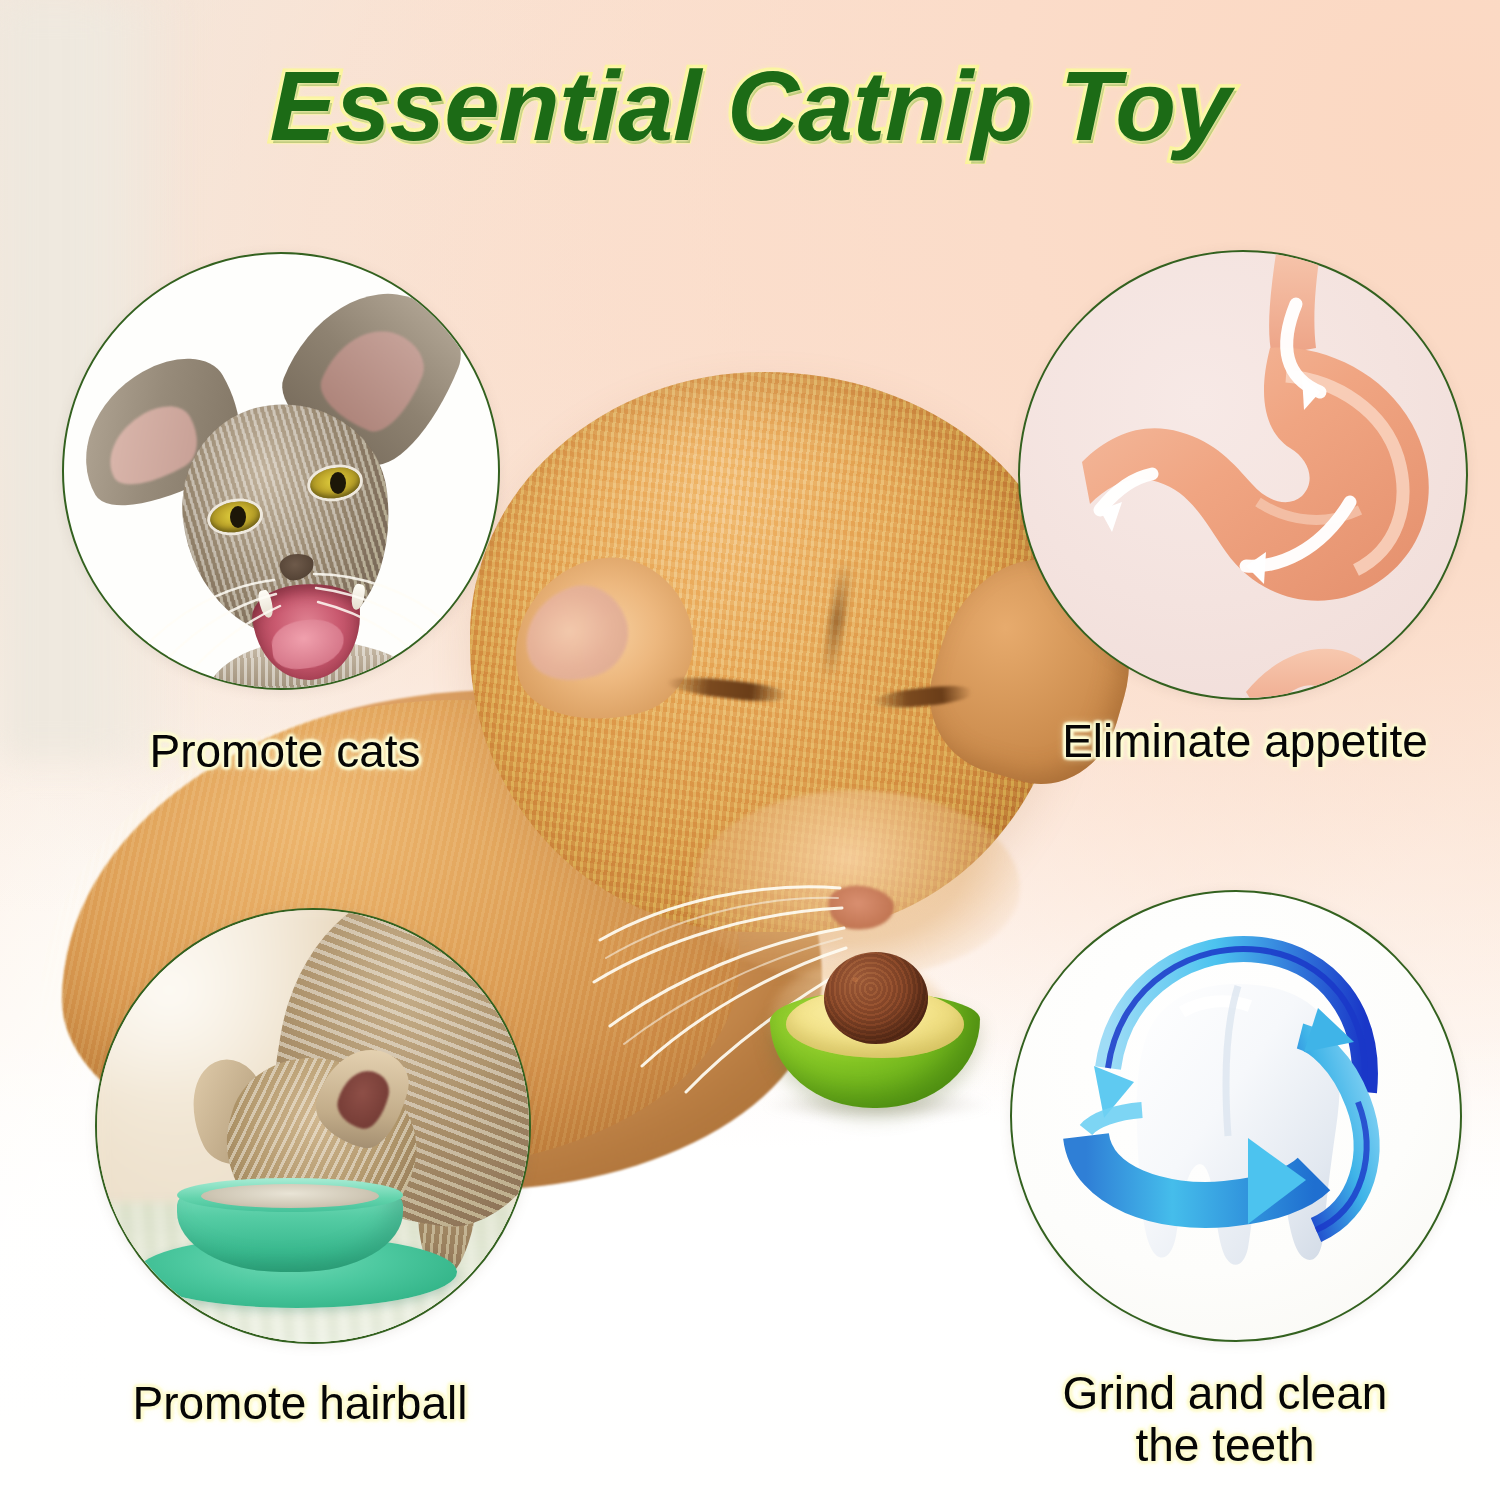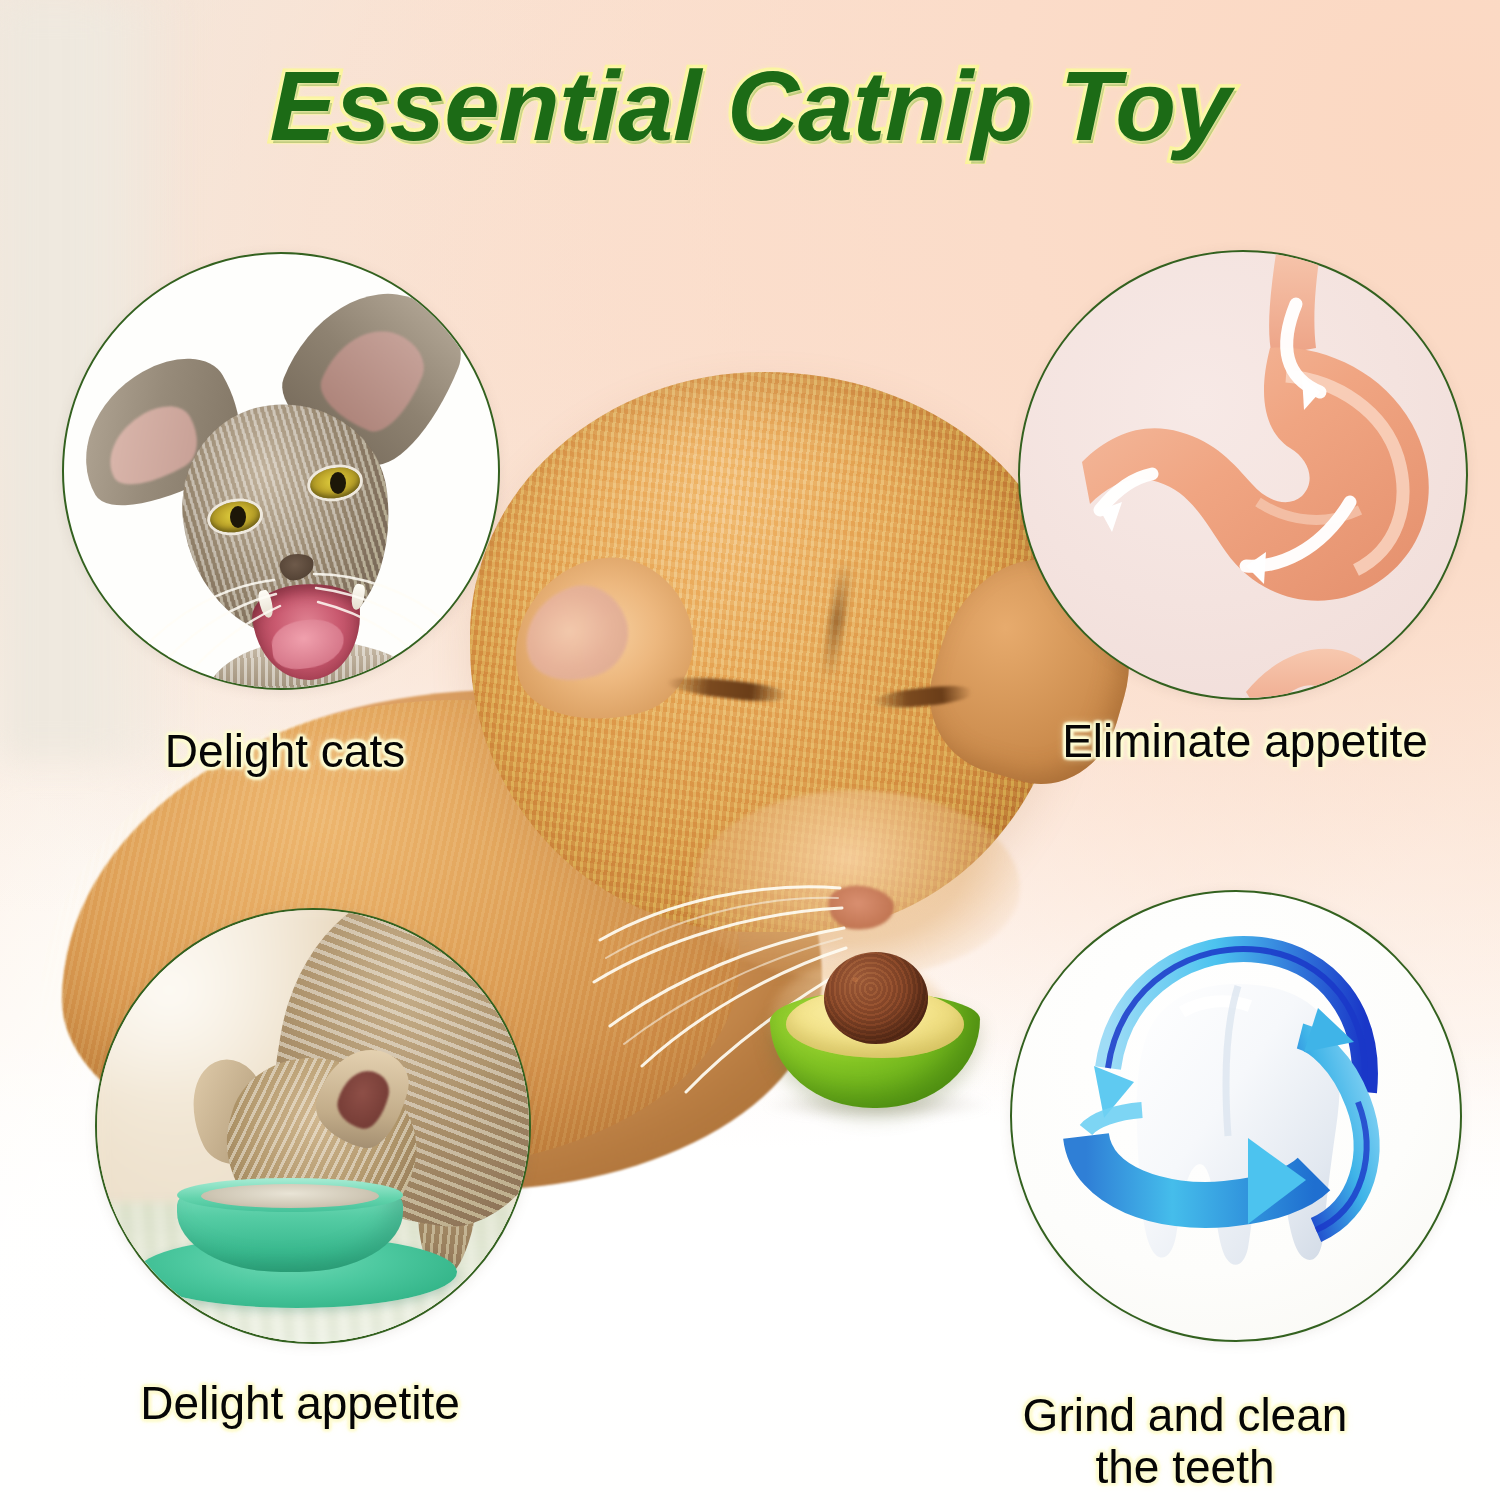--- a/index.html
+++ b/index.html
@@ -409,21 +409,21 @@
       0 0 4px #fdfbd2,
       2px 0 3px #fdfbd2, -2px 0 3px #fdfbd2,
       0 2px 3px #fdfbd2, 0 -2px 3px #fdfbd2,
       2px 2px 3px #fdfbd2, -2px -2px 3px #fdfbd2,
       2px -2px 3px #fdfbd2, -2px 2px 3px #fdfbd2,
       0 0 10px rgba(253,251,210,.9);
   }
   #cap-tl{ left:60px; top:726px; width:450px; }
   #cap-tr{ left:1000px; top:716px; width:490px; }
   #cap-bl{ left:40px; top:1378px; width:520px; }
-  #cap-br{ left:960px; top:1368px; width:450px;margin-top:22px; }
+  #cap-br{ left:1000px; top:1368px; width:450px; }
 </style>
 </head>
 <body>
 
 <div id="stage">
 
   <div class="wall-band"></div>
 
   <div class="ginger-cat gc-body"></div>
   <div class="ginger-cat gc-body-fur"></div>
@@ -600,19 +600,19 @@
       <path d="M74,238 C82,228 104,220 130,218" fill="none" stroke="#6fd0f3" stroke-width="16" opacity=".9"></path>
     </svg>
   </div>
 
   <div class="floor-fade"></div>
 
   <div id="title-wrap">
     <span id="title">Essential Catnip Toy</span>
   </div>
 
-  <div class="caption" id="cap-tl">Delight cats</div>
+  <div class="caption" id="cap-tl">Promote cats</div>
   <div class="caption" id="cap-tr">Eliminate appetite</div>
-  <div class="caption" id="cap-bl">Delight appetite</div>
+  <div class="caption" id="cap-bl">Promote hairball</div>
   <div class="caption" id="cap-br">Grind and clean
 the teeth</div>
 
 </div>
 
 </body></html>

